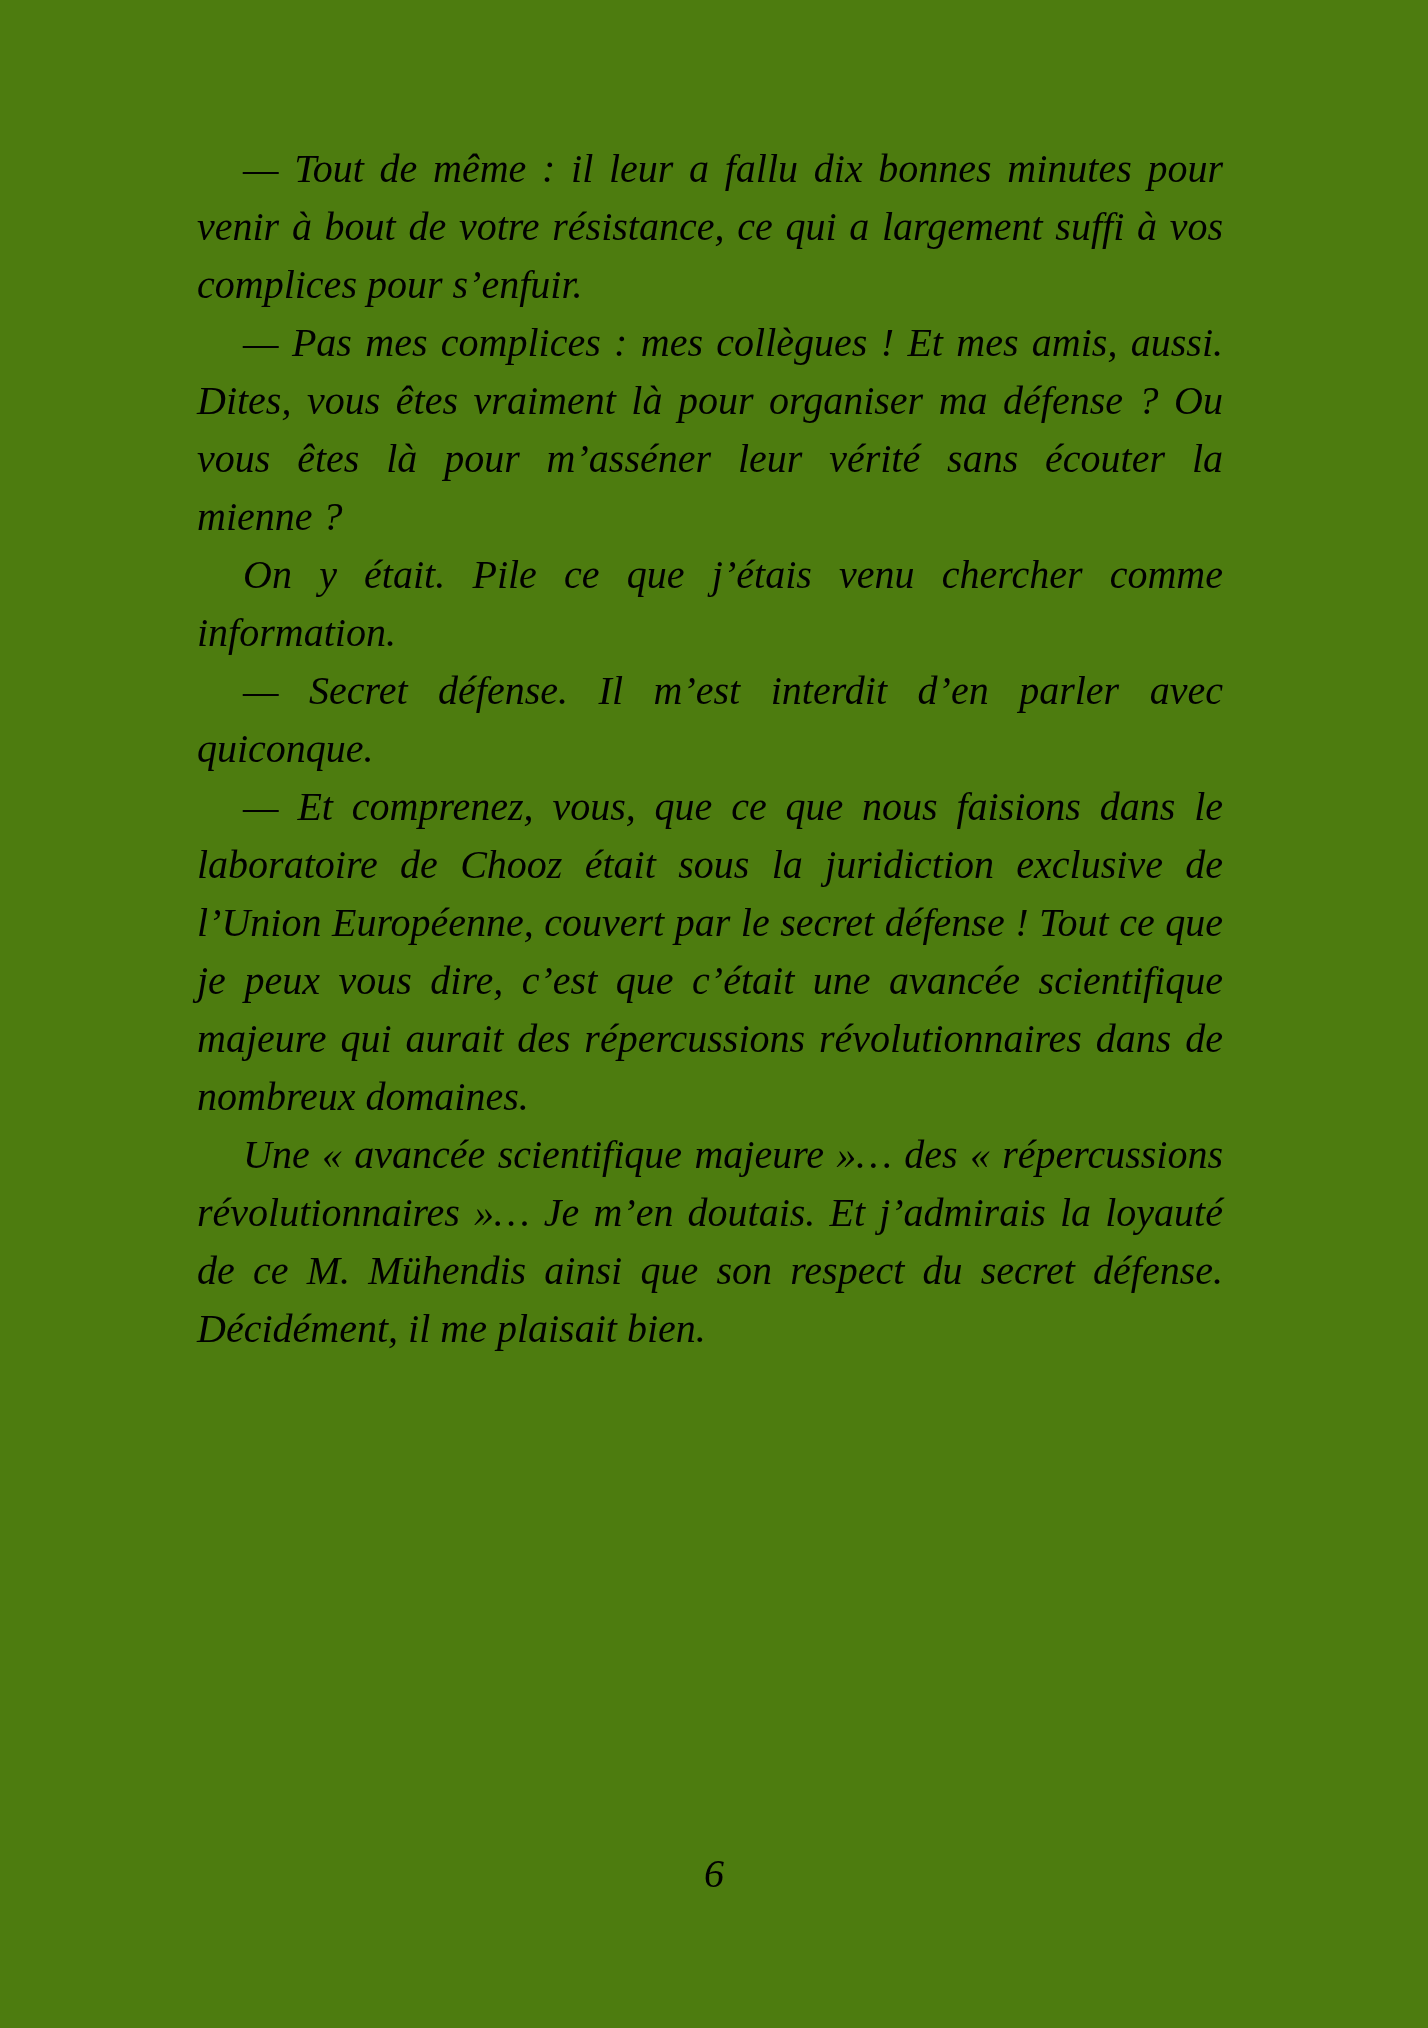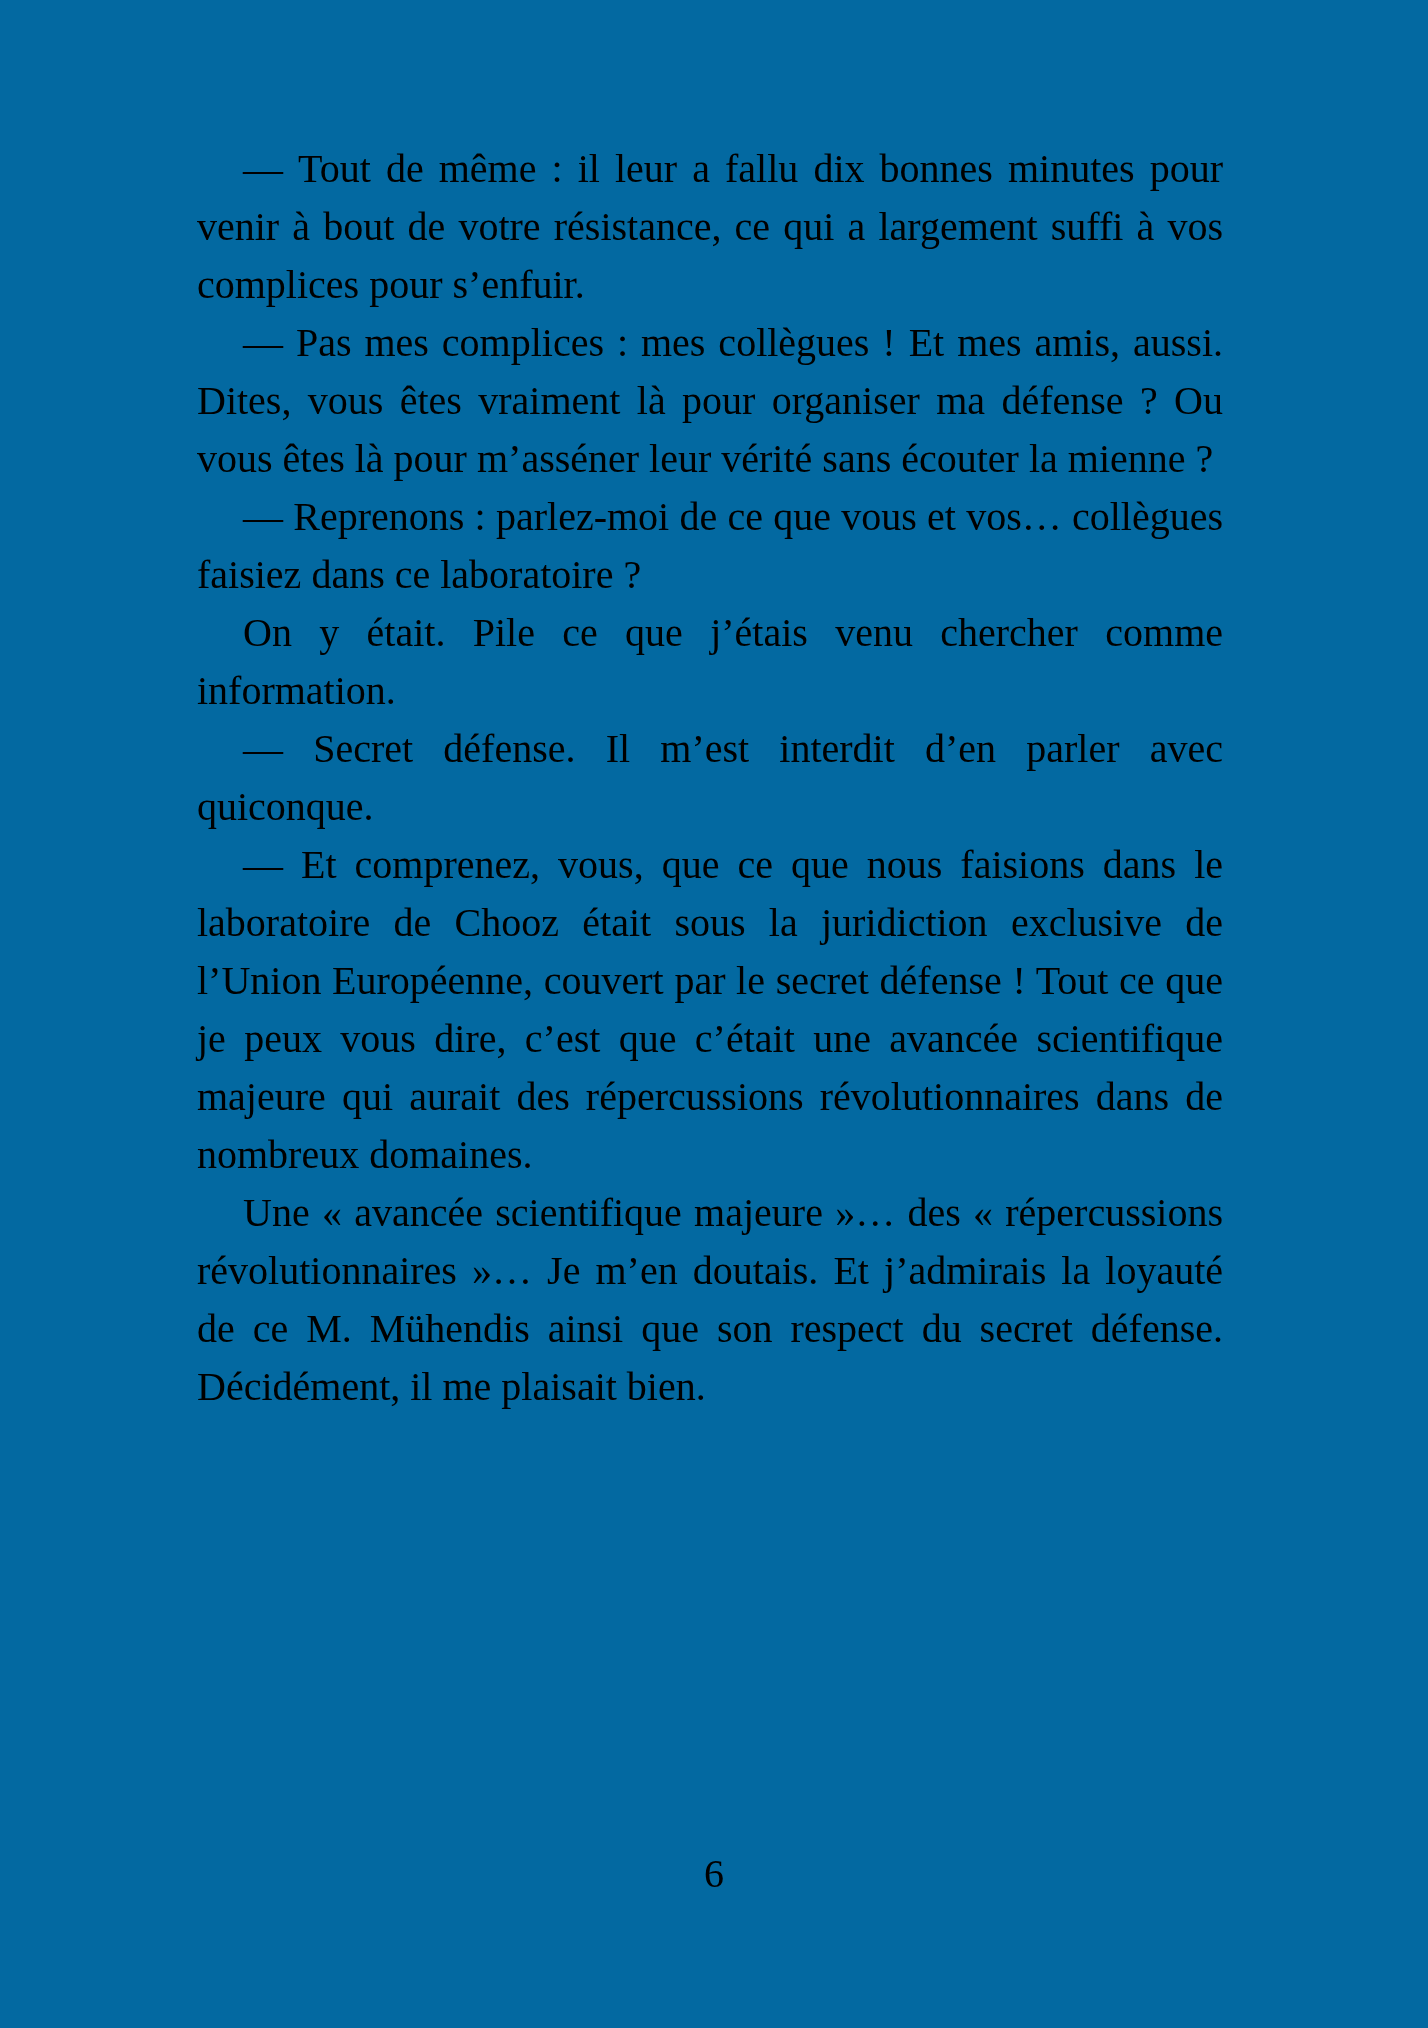--- a/index.html
+++ b/index.html
@@ -4,22 +4,23 @@
 <style>
   html, body {
     margin: 0;
     padding: 0;
     background: #ffffff;
   }
   .page {
     position: relative;
     width: 1428px;
     height: 2028px;
-    background: #0369a1;
+    background: #4d7c0f;
     overflow: hidden;
+    font-style: italic;
   }
   .text-block {
     position: absolute;
     left: 197px;
     top: 140px;
     width: 1026px;
   }
   .text-block p {
     margin: 0;
     padding: 0;
@@ -44,20 +45,19 @@
     color: #000000;
   }
 </style>
 </head>
 <body>
 
 <div class="page">
   <div class="text-block">
     <p>—&nbsp;Tout de même&nbsp;: il leur a fallu dix bonnes minutes pour venir à bout de votre résistance, ce qui a largement suffi à vos complices pour s’enfuir.</p>
     <p>—&nbsp;Pas mes complices&nbsp;: mes collègues&nbsp;! Et mes amis, aussi. Dites, vous êtes vraiment là pour organiser ma défense&nbsp;? Ou vous êtes là pour m’asséner leur vérité sans écouter la mienne&nbsp;?</p>
-    <p>—&nbsp;Reprenons&nbsp;: parlez-moi de ce que vous et vos… collègues faisiez dans ce laboratoire&nbsp;?</p>
     <p>On y était. Pile ce que j’étais venu chercher comme information.</p>
     <p>—&nbsp;Secret défense. Il m’est interdit d’en parler avec quiconque.</p>
     <p>—&nbsp;Et comprenez, vous, que ce que nous faisions dans le laboratoire de Chooz était sous la juridiction exclusive de l’Union Européenne, couvert par le secret défense&nbsp;! Tout ce que je peux vous dire, c’est que c’était une avancée scientifique majeure qui aurait des répercussions révolutionnaires dans de nombreux domaines.</p>
     <p>Une «&nbsp;avancée scientifique majeure&nbsp;»… des «&nbsp;répercussions révolutionnaires&nbsp;»… Je m’en doutais. Et j’admirais la loyauté de ce M. Mühendis ainsi que son respect du secret défense. Décidément, il me plaisait bien.</p>
   </div>
   <div class="page-number">6</div>
 </div>
 
 </body></html>

